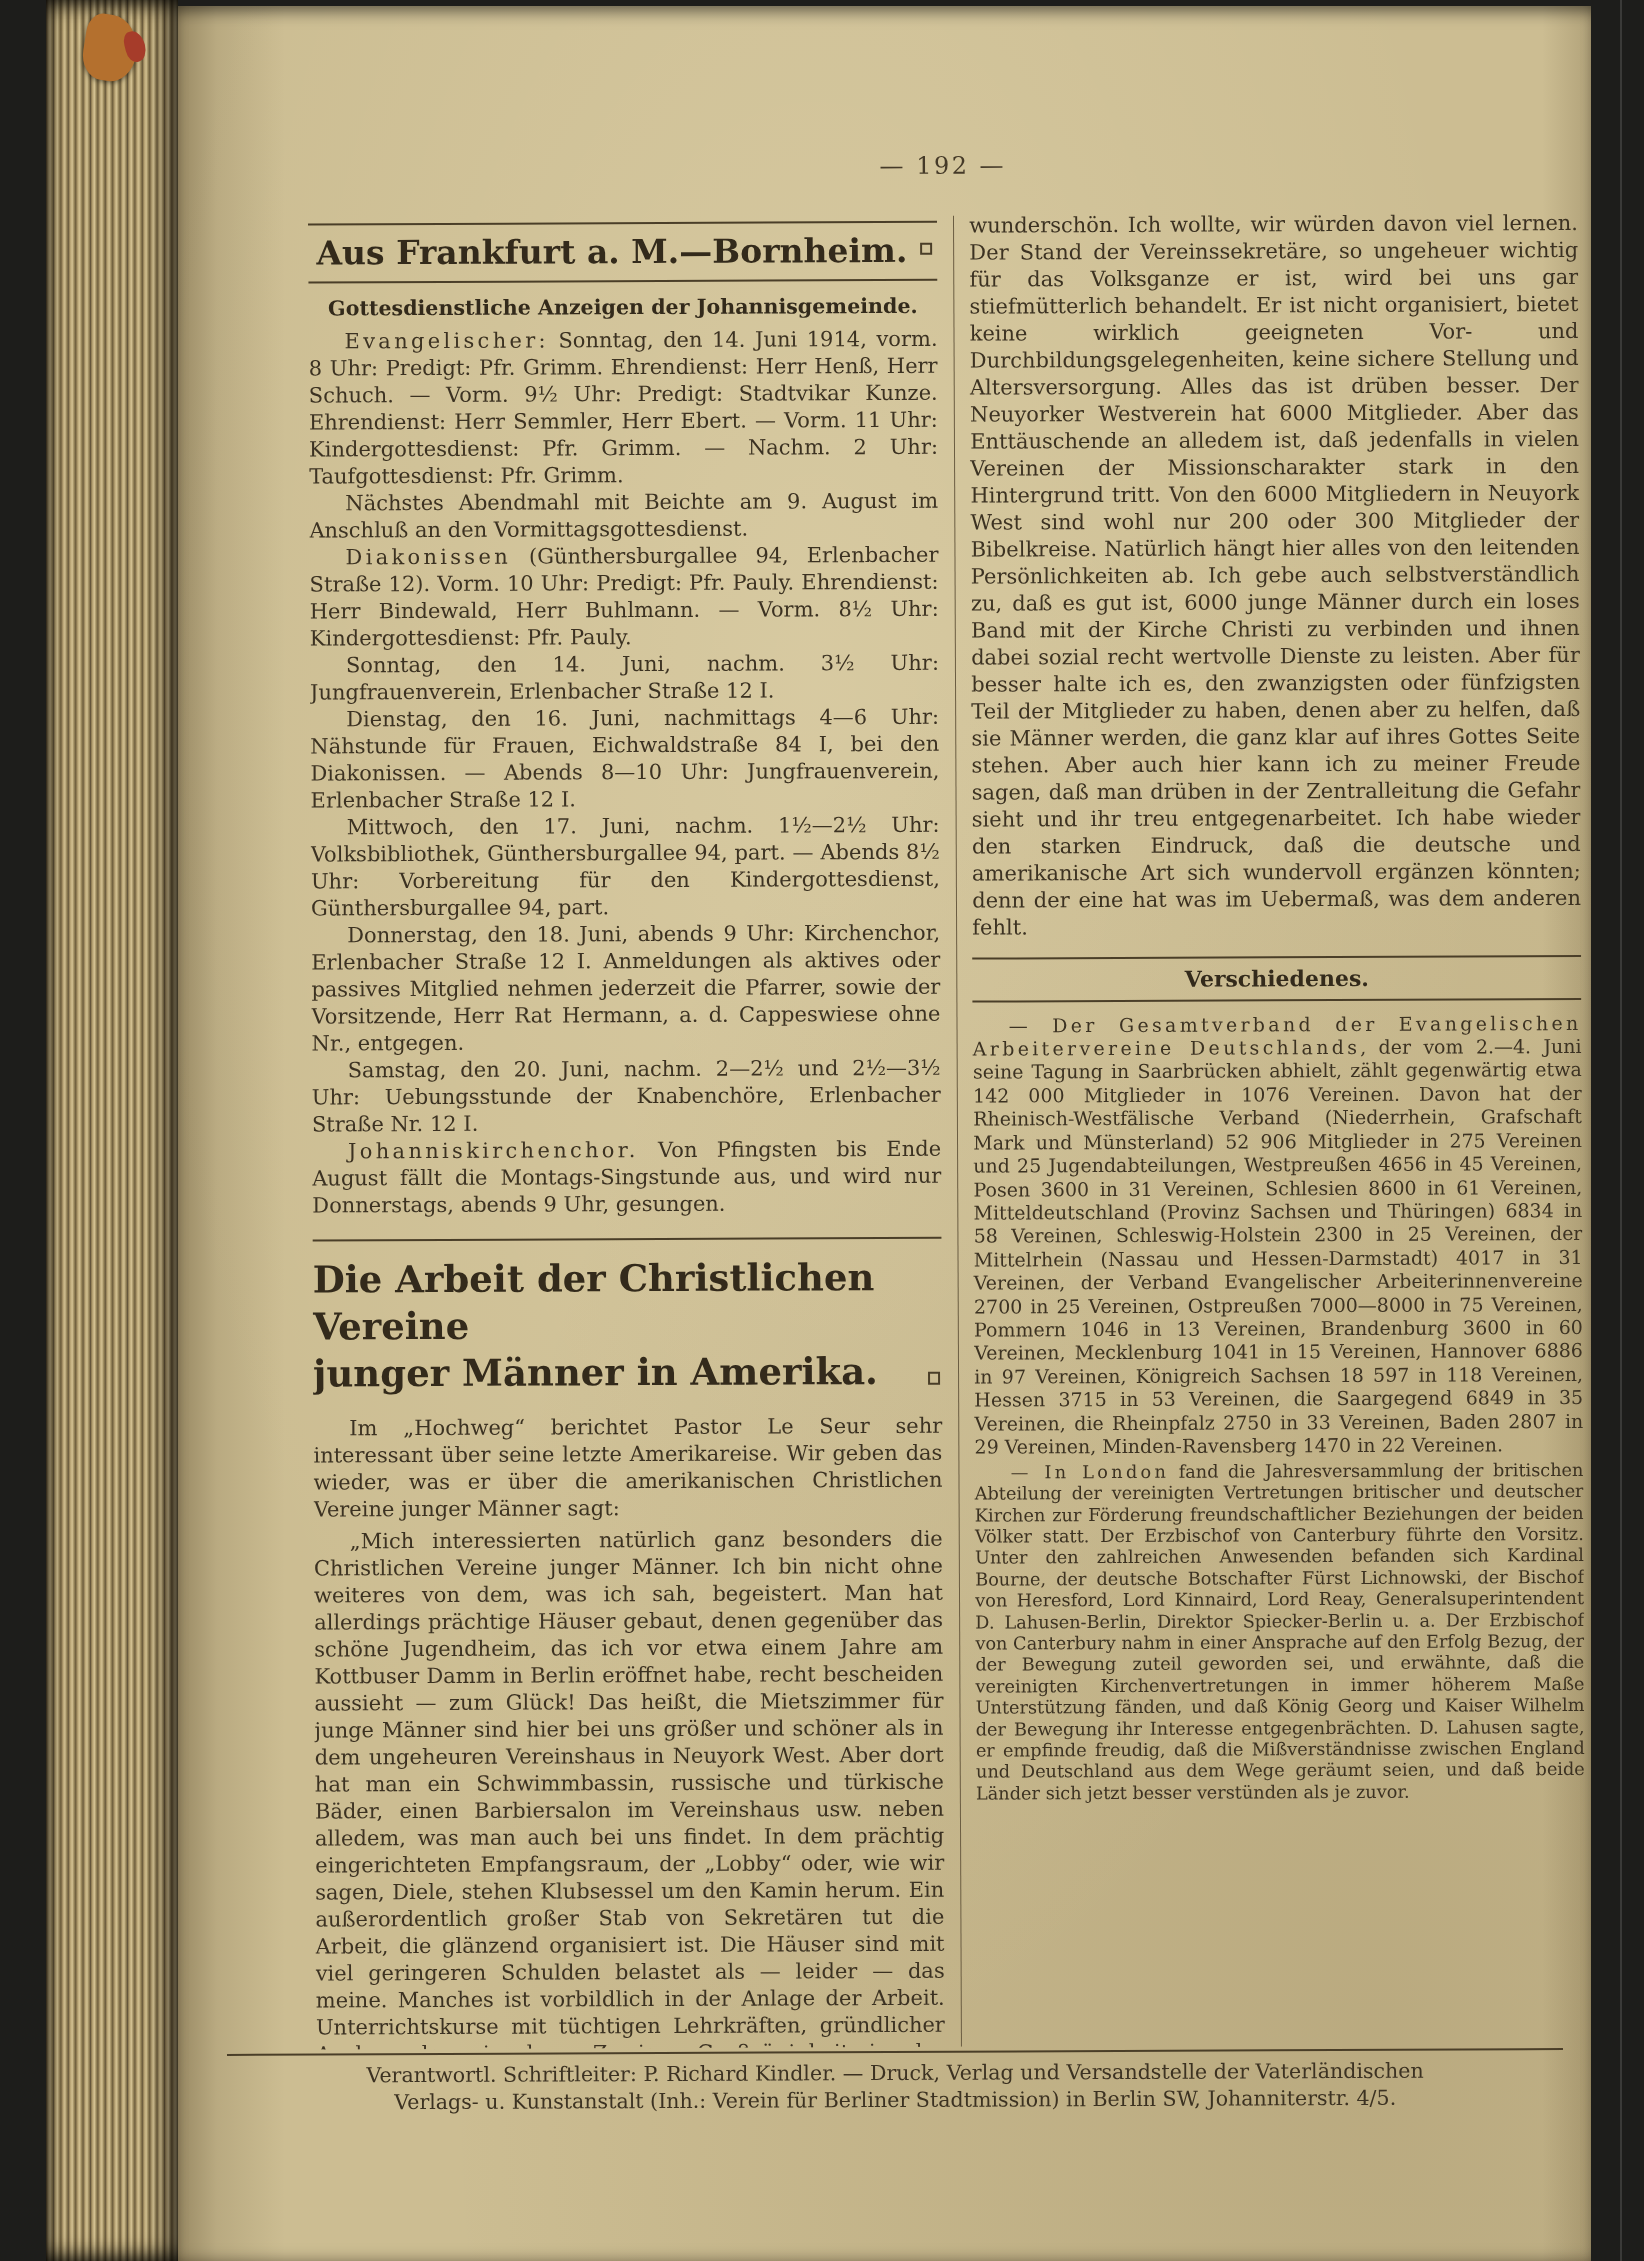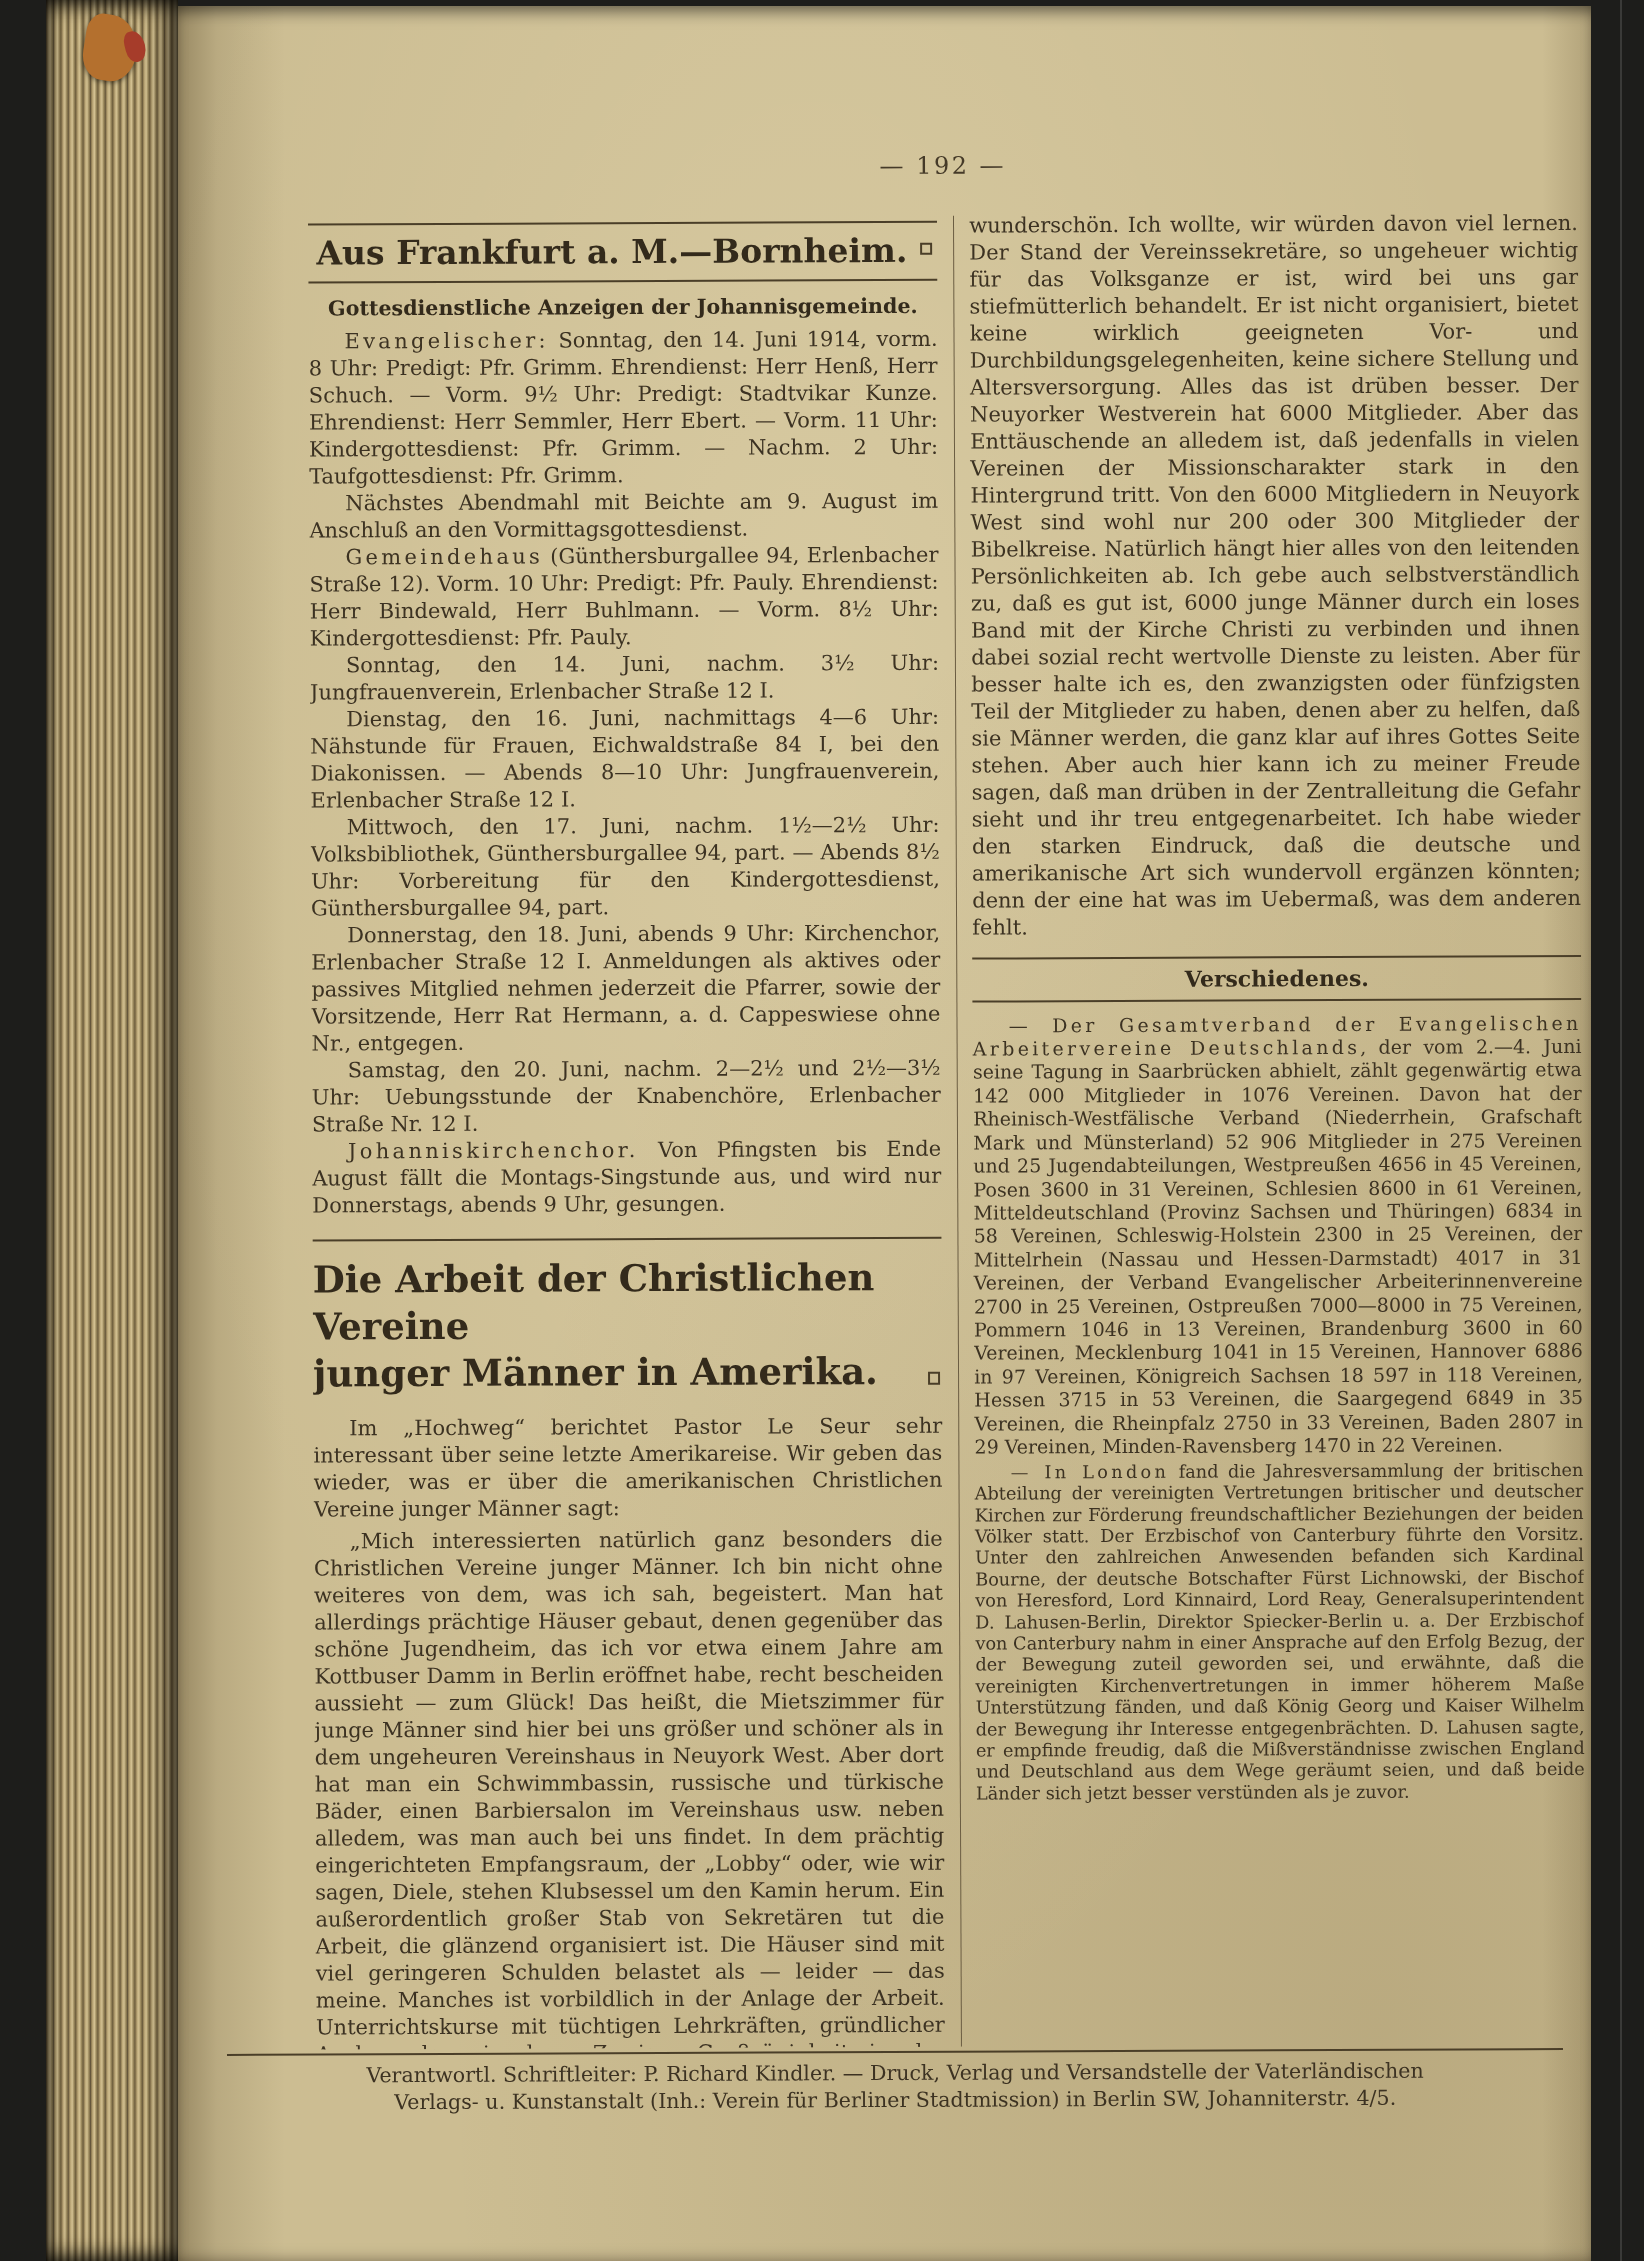--- a/index.html
+++ b/index.html
@@ -137,21 +137,21 @@
 
           <div class="a1-head">
             <div class="a1-title">Aus Frankfurt a. M.—Bornheim.</div>
             <span class="box-marker"></span>
           </div>
 
           <div class="a1-sub">Gottesdienstliche Anzeigen der Johannisgemeinde.</div>
 
           <p class="para"><span class="lead">Evangelischer:</span><span> Sonntag, den 14. Juni 1914, vorm. 8 Uhr: Predigt: Pfr. Grimm. Ehrendienst: Herr Henß, Herr Schuch. — Vorm. 9½ Uhr: Predigt: Stadtvikar Kunze. Ehrendienst: Herr Semmler, Herr Ebert. — Vorm. 11 Uhr: Kindergottesdienst: Pfr. Grimm. — Nachm. 2 Uhr: Taufgottesdienst: Pfr. Grimm.</span></p>
           <p class="para"><span>Nächstes Abendmahl mit Beichte am 9. August im Anschluß an den Vormittagsgottesdienst.</span></p>
-          <p class="para"><span class="lead">Gemeindehaus</span><span> (Günthersburgallee 94, Erlenbacher Straße 12). Vorm. 10 Uhr: Predigt: Pfr. Pauly. Ehrendienst: Herr Bindewald, Herr Buhlmann. — Vorm. 8½ Uhr: Kindergottesdienst: Pfr. Pauly.</span></p>
+          <p class="para"><span class="lead">Diakonissen</span><span> (Günthersburgallee 94, Erlenbacher Straße 12). Vorm. 10 Uhr: Predigt: Pfr. Pauly. Ehrendienst: Herr Bindewald, Herr Buhlmann. — Vorm. 8½ Uhr: Kindergottesdienst: Pfr. Pauly.</span></p>
           <p class="para"><span>Sonntag, den 14. Juni, nachm. 3½ Uhr: Jungfrauenverein, Erlenbacher Straße 12 I.</span></p>
           <p class="para"><span>Dienstag, den 16. Juni, nachmittags 4—6 Uhr: Nähstunde für Frauen, Eichwaldstraße 84 I, bei den Diakonissen. — Abends 8—10 Uhr: Jungfrauenverein, Erlenbacher Straße 12 I.</span></p>
           <p class="para"><span>Mittwoch, den 17. Juni, nachm. 1½—2½ Uhr: Volksbibliothek, Günthersburgallee 94, part. — Abends 8½ Uhr: Vorbereitung für den Kindergottesdienst, Günthersburgallee 94, part.</span></p>
           <p class="para"><span>Donnerstag, den 18. Juni, abends 9 Uhr: Kirchenchor, Erlenbacher Straße 12 I. Anmeldungen als aktives oder passives Mitglied nehmen jederzeit die Pfarrer, sowie der Vorsitzende, Herr Rat Hermann, a. d. Cappeswiese ohne Nr., entgegen.</span></p>
           <p class="para"><span>Samstag, den 20. Juni, nachm. 2—2½ und 2½—3½ Uhr: Uebungsstunde der Knabenchöre, Erlenbacher Straße Nr. 12 I.</span></p>
           <p class="para"><span class="lead">Johanniskirchenchor.</span><span> Von Pfingsten bis Ende August fällt die Montags-Singstunde aus, und wird nur Donnerstags, abends 9 Uhr, gesungen.</span></p>
 
           <div class="a2-head">
             <div class="a2-title">
               <span>Die Arbeit der Christlichen Vereine</span><br>

